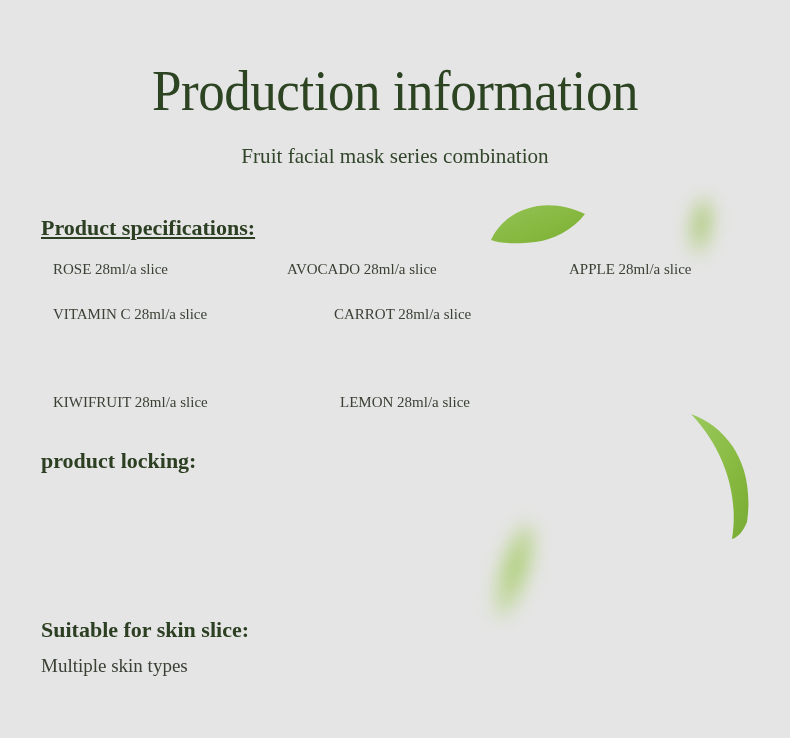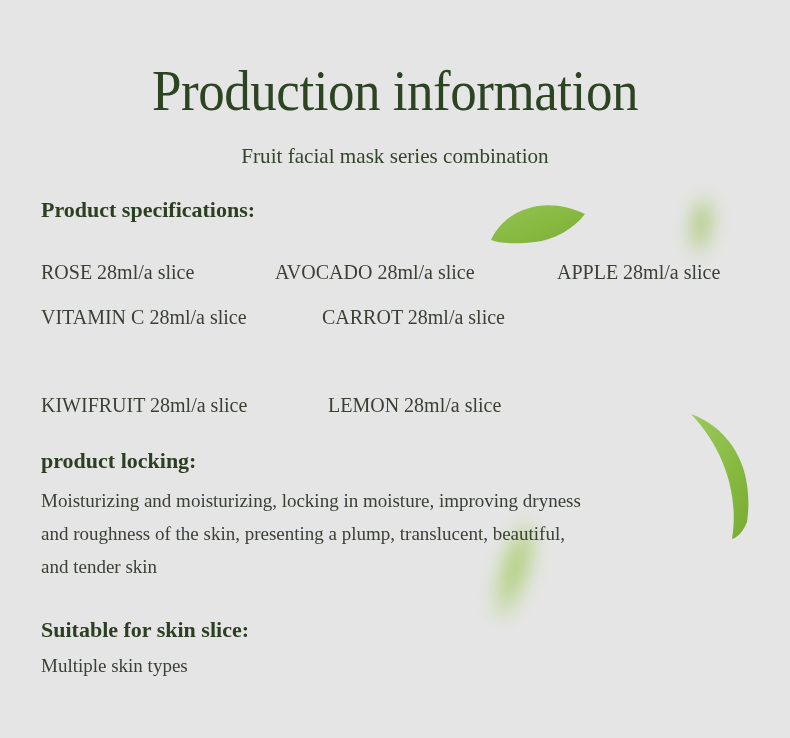--- a/index.html
+++ b/index.html
@@ -90,31 +90,31 @@
   }
 
   .section-head {
     position: absolute;
     left: 41px;
     color: #2c3f22;
     font-size: 22px;
     font-weight: bold;
     white-space: nowrap;
   }
-  .head-specs   { top: 197px; }
+  .head-specs   { top: 215px; text-decoration: underline; }
   .head-efficacy{ top: 448px; }
   .head-skin    { top: 617px; }
 
   .spec-row {
     position: absolute;
-    left: 0;
+    left: 12px;
     width: 628px;
     height: 24px;
     color: #3a4034;
-    font-size: 20px;
+    font-size: 15px;
     white-space: nowrap;
   }
   .spec-row .cell {
     position: absolute;
     top: 0;
   }
   .row1 { top: 261px; }
   .row2 { top: 306px; }
   .row3 { top: 350px; }
   .row4 { top: 394px; padding-left: 44px; }
@@ -190,22 +190,17 @@
     <span class="cell" style="left:322px">CARROT 28ml/a slice</span>
   </div>
 
 
   <div class="spec-row row4">
     <span class="cell" style="left:41px">KIWIFRUIT 28ml/a slice</span>
     <span class="cell" style="left:328px">LEMON 28ml/a slice</span>
   </div>
 
   <div class="section-head head-efficacy">product locking:</div>
-  <div class="efficacy-body">
-    <p>Moisturizing and moisturizing, locking in moisture, improving dryness</p>
-    <p>and roughness of the skin, presenting a plump, translucent, beautiful,</p>
-    <p>and tender skin</p>
-  </div>
 
   <div class="section-head head-skin">Suitable for skin slice:</div>
   <div class="skin-body">Multiple skin types</div>
 
 </div>
 
 </body></html>

